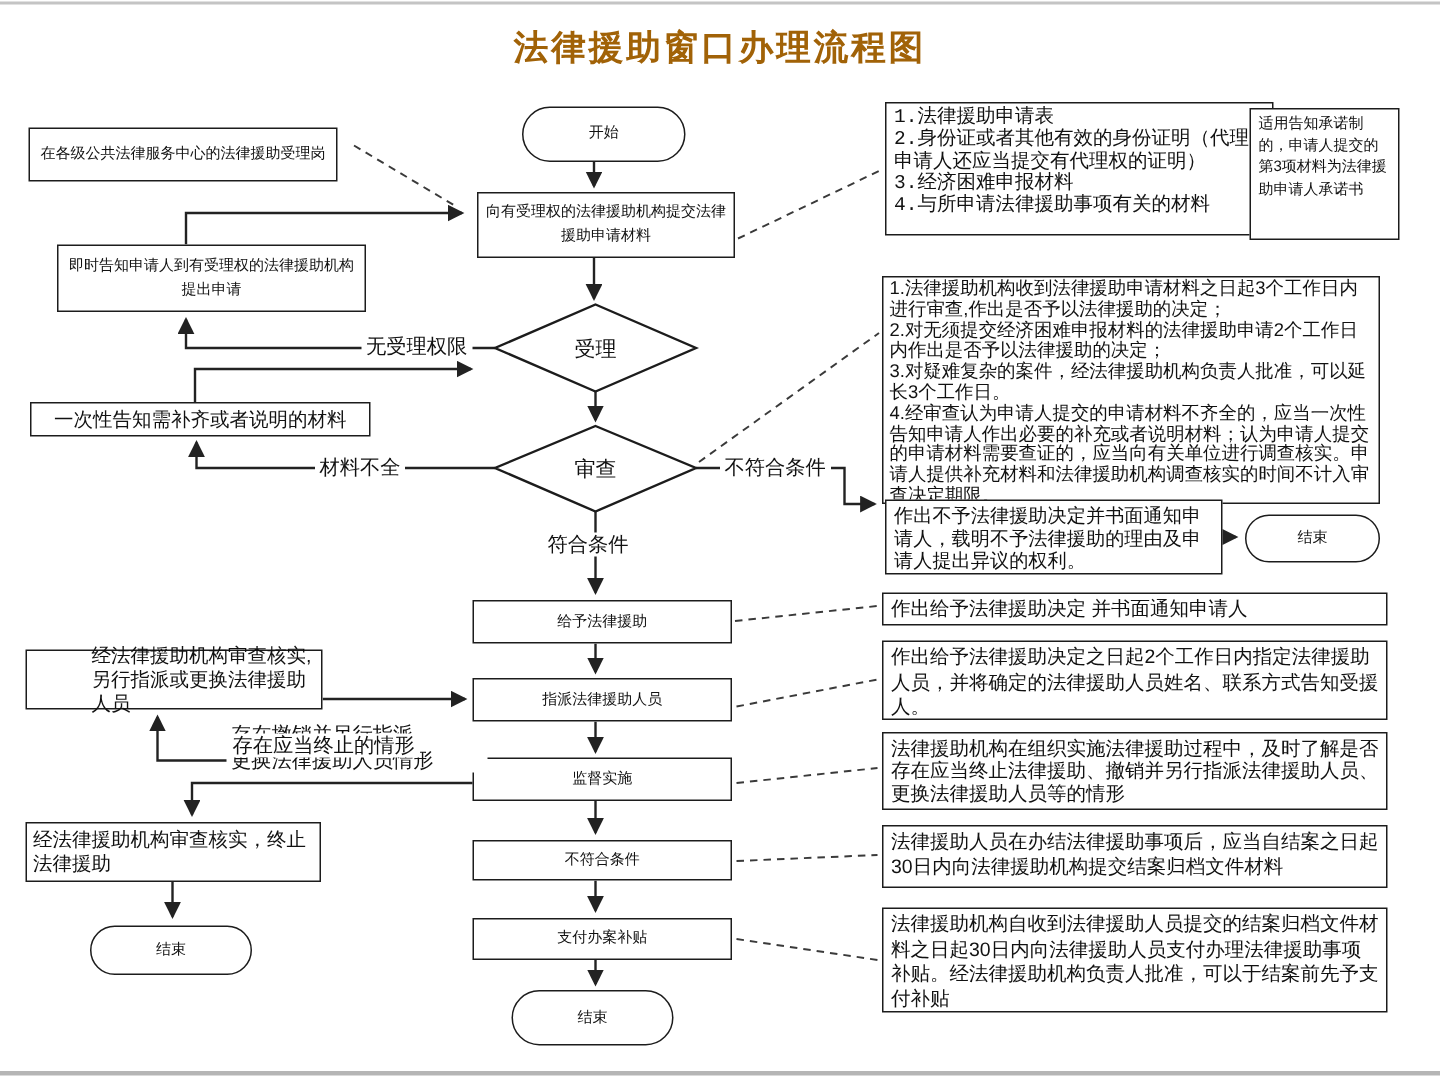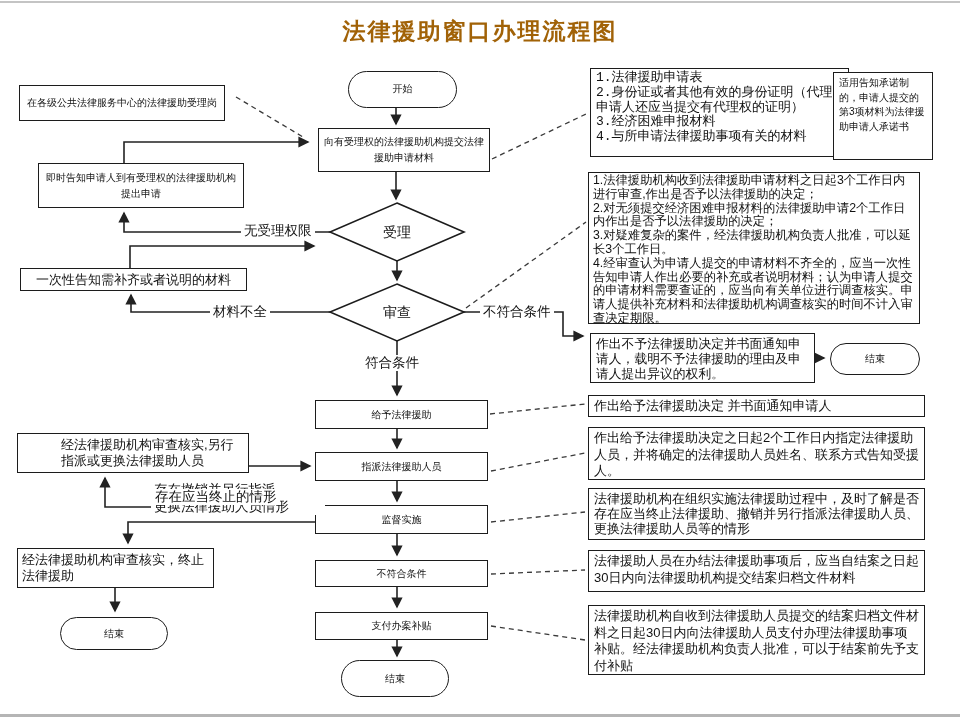--- a/index.html
+++ b/index.html
@@ -17,21 +17,21 @@
     position:absolute;box-sizing:border-box;background:#fff;border:1.5px solid #1c1c1c;
     display:flex;align-items:center;justify-content:center;text-align:center;
     font-size:10px;line-height:16px;padding:2px 4px;
   }
   .stadium{border-radius:19px;}
   .note{
     position:absolute;box-sizing:border-box;background:#fff;border:1.5px solid #1c1c1c;
     font-size:13px;line-height:16px;text-align:left;padding:2px 5px;
     white-space:pre-wrap;word-break:break-all;
   }
-  .note-dense{font-size:12.3px;line-height:13.8px;padding:1px 4px;}
+  .note-dense{font-size:12.3px;line-height:13.8px;padding:1px 4px;margin-top:12px;}
   .note-mid{line-height:15.2px;}
   .note-tall{line-height:16.5px;}
   .note-overflow{overflow:visible;line-height:14.7px;font-size:10px;padding:3px 5px;}
   .leftalign{justify-content:flex-start;text-align:left;}
   .dlabel{
     position:absolute;background:#fff;font-size:13.5px;line-height:16px;
     padding:0 3px;white-space:pre-wrap;word-break:keep-all;
   }
   .dtext{
     position:absolute;font-size:14px;text-align:center;background:transparent;
@@ -90,21 +90,21 @@
 </svg>
 
 <div class="node stadium" style="left:348px;top:71px;width:109px;height:37px;font-family:Liberation Mono, monospace;">开始</div>
 <div class="node stadium" style="left:830px;top:343px;width:90px;height:32px;">结束</div>
 <div class="node stadium" style="left:60px;top:617px;width:108px;height:33px;">结束</div>
 <div class="node stadium" style="left:341px;top:660px;width:108px;height:37px;">结束</div>
 
 <div class="node" style="left:19px;top:85px;width:206px;height:36px;">在各级公共法律服务中心的法律援助受理岗</div>
 <div class="node" style="left:19px;top:163px;width:206px;height:45px;margin-left:19px;">即时告知申请人到有受理权的法律援助机构提出申请</div>
 <div class="node" style="left:20px;top:268px;width:227px;height:23px;font-size:13px;">一次性告知需补齐或者说明的材料</div>
-<div class="node leftalign" style="left:17px;top:433px;width:232px;height:40px;font-size:13px;padding-left:43px;">经法律援助机构审查核实,另行指派或更换法律援助人员</div>
+<div class="node leftalign" style="left:17px;top:433px;width:198px;height:40px;font-size:13px;padding-left:43px;">经法律援助机构审查核实,另行指派或更换法律援助人员</div>
 <div class="node leftalign" style="left:17px;top:548px;width:197px;height:40px;font-size:13px;">经法律援助机构审查核实，终止法律援助</div>
 
 <div class="node" style="left:318px;top:128px;width:172px;height:44px;">向有受理权的法律援助机构提交法律援助申请材料</div>
 <div class="dtext" style="left:360px;top:224px;width:74px;">受理</div>
 <div class="dtext" style="left:360px;top:304px;width:74px;">审查</div>
 <div class="node" style="left:315px;top:400px;width:173px;height:29px;">给予法律援助</div>
 <div class="node" style="left:315px;top:452px;width:173px;height:29px;">指派法律援助人员</div>
 <div class="node" style="left:315px;top:505px;width:173px;height:29px;">监督实施</div>
 <div class="node" style="left:315px;top:560px;width:173px;height:27px;">不符合条件</div>
 <div class="node" style="left:315px;top:612px;width:173px;height:28px;">支付办案补贴</div>

